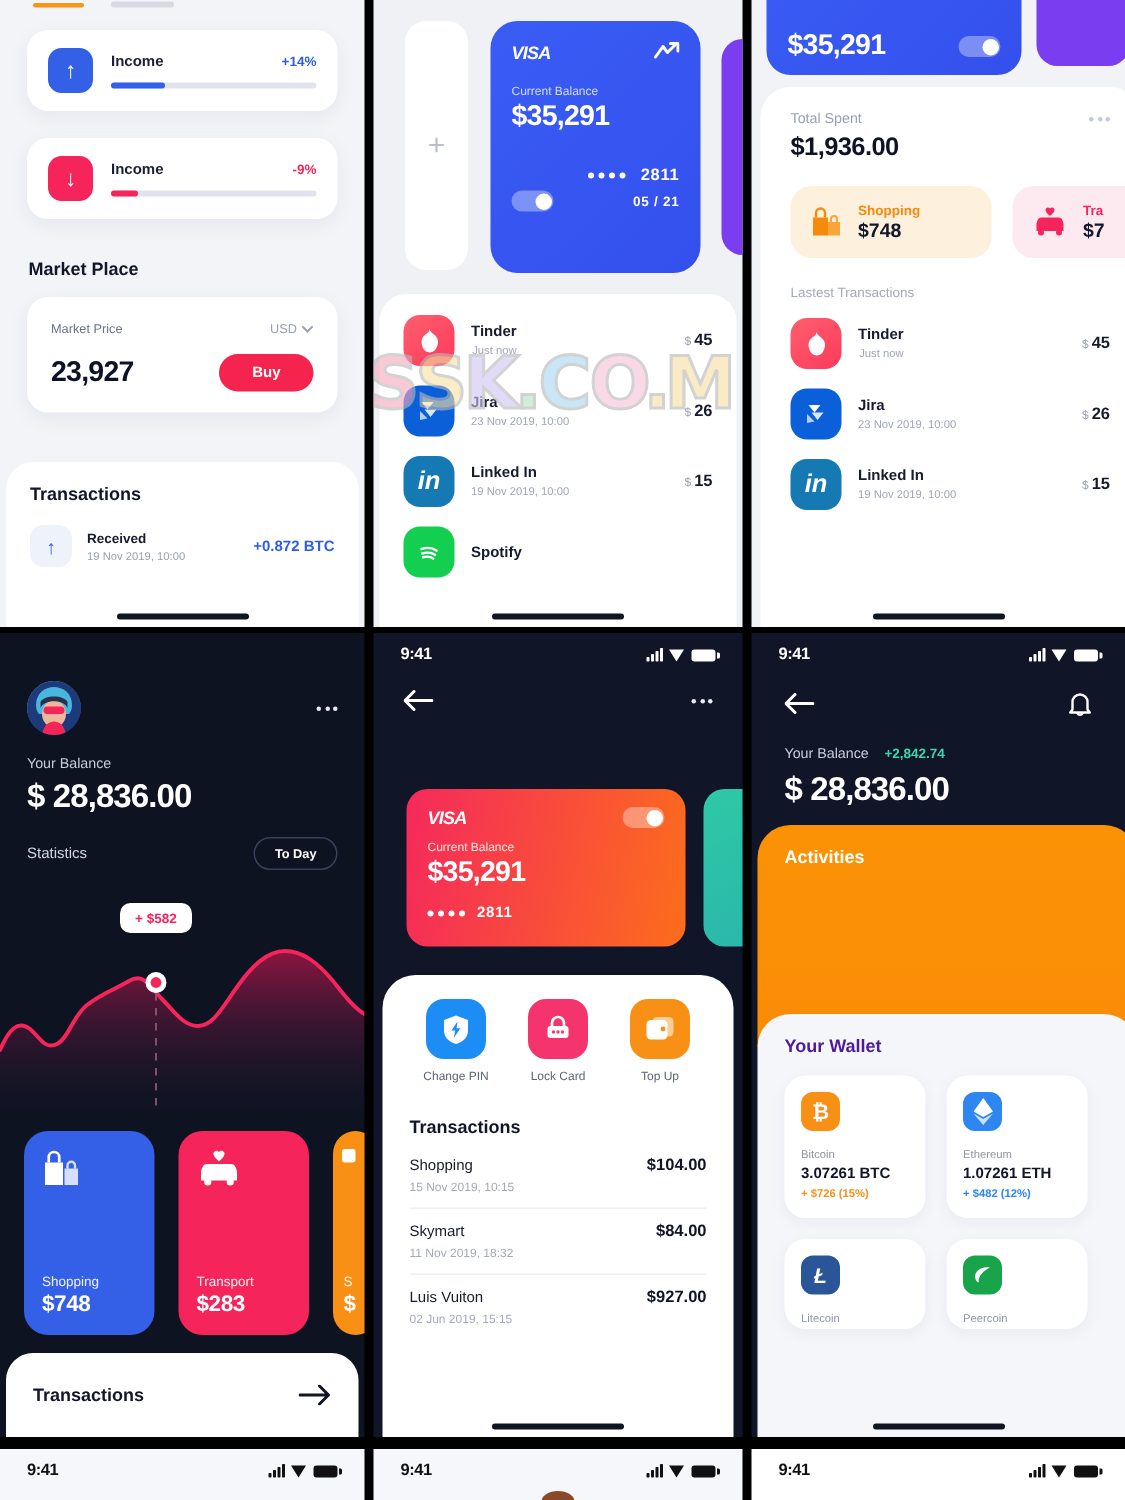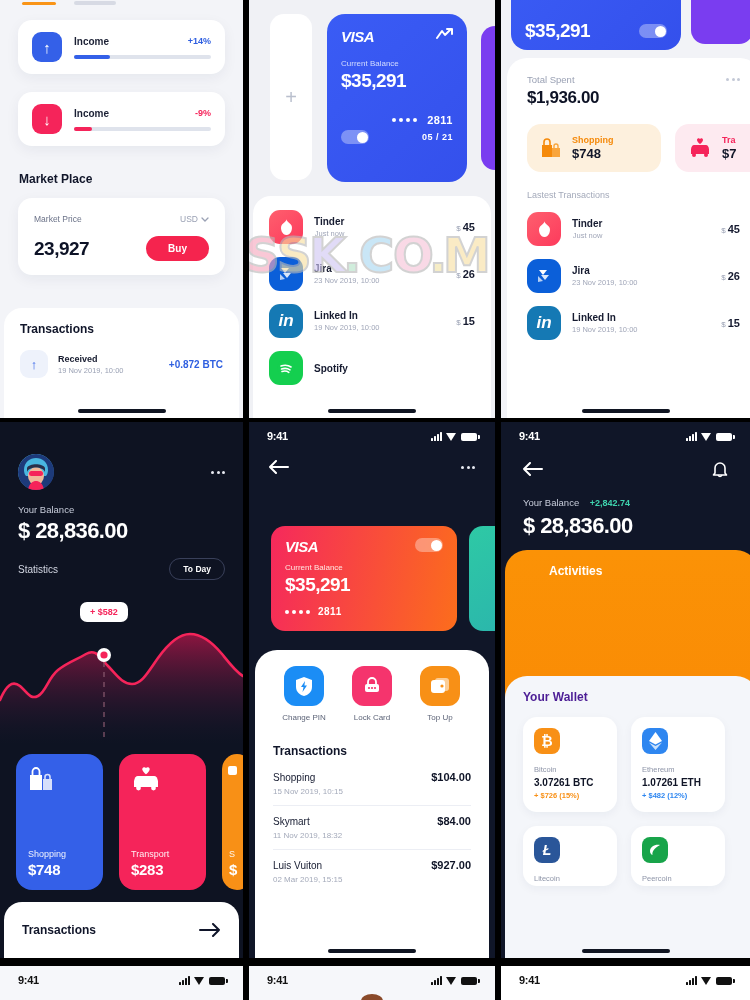--- a/index.html
+++ b/index.html
@@ -83,21 +83,21 @@
 
   
   .addcard { position:absolute; left:21px; top:14px; width:42px; height:166px;
              background:#fff; border-radius:14px; display:flex; align-items:center;
              justify-content:center; color:#b9bfcd; font-size:20px; font-weight:300;}
   .bluecard { position:absolute; left:78px; top:14px; width:140px; height:168px;
               border-radius:18px; background:linear-gradient(135deg,#3a5cf5,#3450ec);
               color:#fff; padding:14px 14px 12px; }
   .purplecard { position:absolute; left:232px; top:26px; width:34px; height:144px;
               border-radius:14px; background:#7a3df0; }
-  .visa { font-size:15px; font-weight:bold; font-style:italic; letter-spacing:-.5px;text-align:center; }
+  .visa { font-size:12px; font-weight:bold; font-style:italic; letter-spacing:-.5px;text-align:center; }
   .cb-lbl { font-size:8px; color:#d3dcff; margin-top:14px; }
   .cb-val { font-size:19px; font-weight:bold; letter-spacing:-.5px; margin-top:2px;}
   .dots4 { display:flex; gap:3px; align-items:center; }
   .dots4 i { width:4px;height:4px;border-radius:50%;background:#fff;display:block;}
   .toggle { width:28px;height:14px;border-radius:9px;background:rgba(255,255,255,.35);
             position:relative;}
   .toggle::after{content:"";position:absolute;right:1.5px;top:1.5px;width:11px;height:11px;
             border-radius:50%;background:#fff;}
   .listsheet { position:absolute; left:4px; right:4px; bottom:0; top:196px;
                background:#fff; border-radius:18px 18px 0 0; padding:14px 16px 0;}
@@ -157,21 +157,21 @@
   .t2-name { font-size:10px; color:#161b30; }
   .t2-amt { font-size:11px; font-weight:bold; color:#0f1427; }
   .t2-date { font-size:8px; color:#a4aaba; margin-top:4px; }
   .t2-div { height:1px; background:#eceef4; margin:9px 0 9px; }
 
   
   .accent { font-size:9px; color:#3fd3ae; font-weight:bold; }
   .orange-sheet { position:absolute; left:4px; right:-8px; top:128px; height:148px;
                   background:linear-gradient(180deg,#fb9206,#fa8c05);
                   border-radius:22px 22px 0 0; padding:14px 18px 0;}
-  .act-title { font-size:12px; font-weight:bold; color:#fff;margin-left:26px; }
+  .act-title { font-size:12px; font-weight:bold; color:#fff; }
   .abox { background:rgba(255,255,255,.17); border-radius:12px; padding:10px 11px; }
   .abox-top { display:flex; align-items:center; gap:14px; }
   .abox-sym { font-size:11px; font-weight:bold; color:#fff; }
   .abox-pct { font-size:9px; color:#ffe7c4; font-weight:bold; }
   .abox-val { font-size:13px; font-weight:bold; color:#fff; margin-top:5px;}
   .wallet-sheet { position:absolute; left:4px; right:-8px; top:254px; bottom:0;
                   background:#f4f6fa; border-radius:22px 22px 0 0; padding:14px 18px 0;}
   .w-title { font-size:12px; font-weight:bold; color:#4c1d95; }
   .wcard { background:#fff; border-radius:14px; padding:11px 11px 12px;
            box-shadow:0 3px 10px rgba(25,35,80,.05); }
@@ -620,21 +620,21 @@
         </div>
         <div class="t2-date">11 Nov 2019, 18:32</div>
       </div>
       <div class="t2-div"></div>
 
       <div>
         <div style="display:flex;justify-content:space-between;align-items:baseline;">
           <span class="t2-name">Luis Vuiton</span>
           <span class="t2-amt">$927.00</span>
         </div>
-        <div class="t2-date">02 Mar 2019, 15:15</div>
+        <div class="t2-date">02 Jun 2019, 15:15</div>
       </div>
     </div>
     <div class="homebar"></div>
   </div>
 
   <div class="panel" id="p6">
     <div class="statusbar dark-sb">
       <span class="t">9:41</span>
       <span class="sb-icons">
         <span class="bars">

